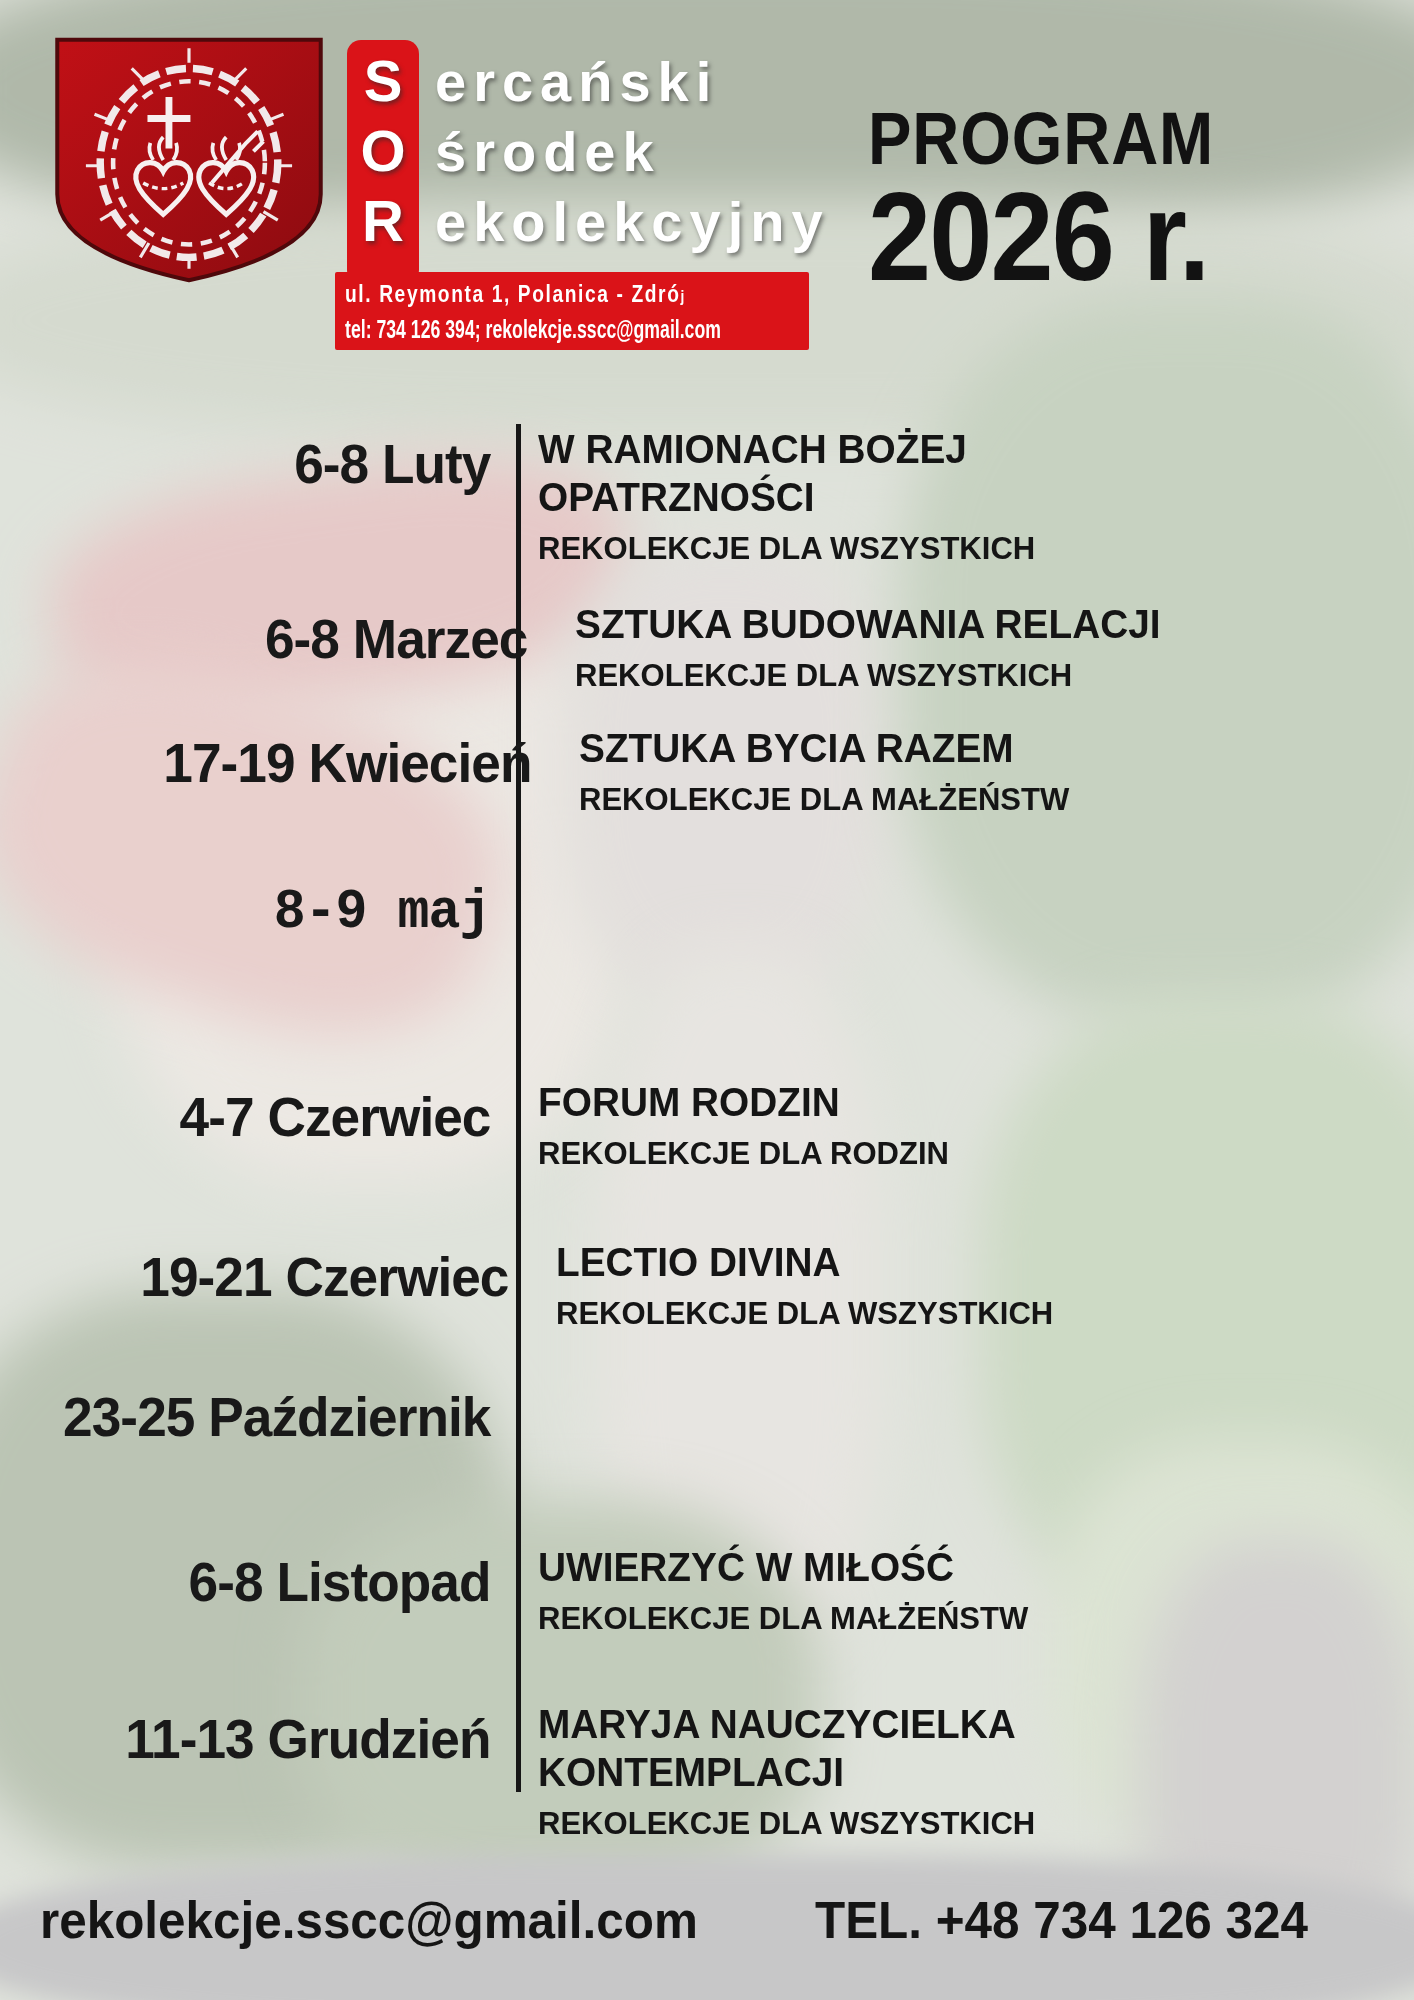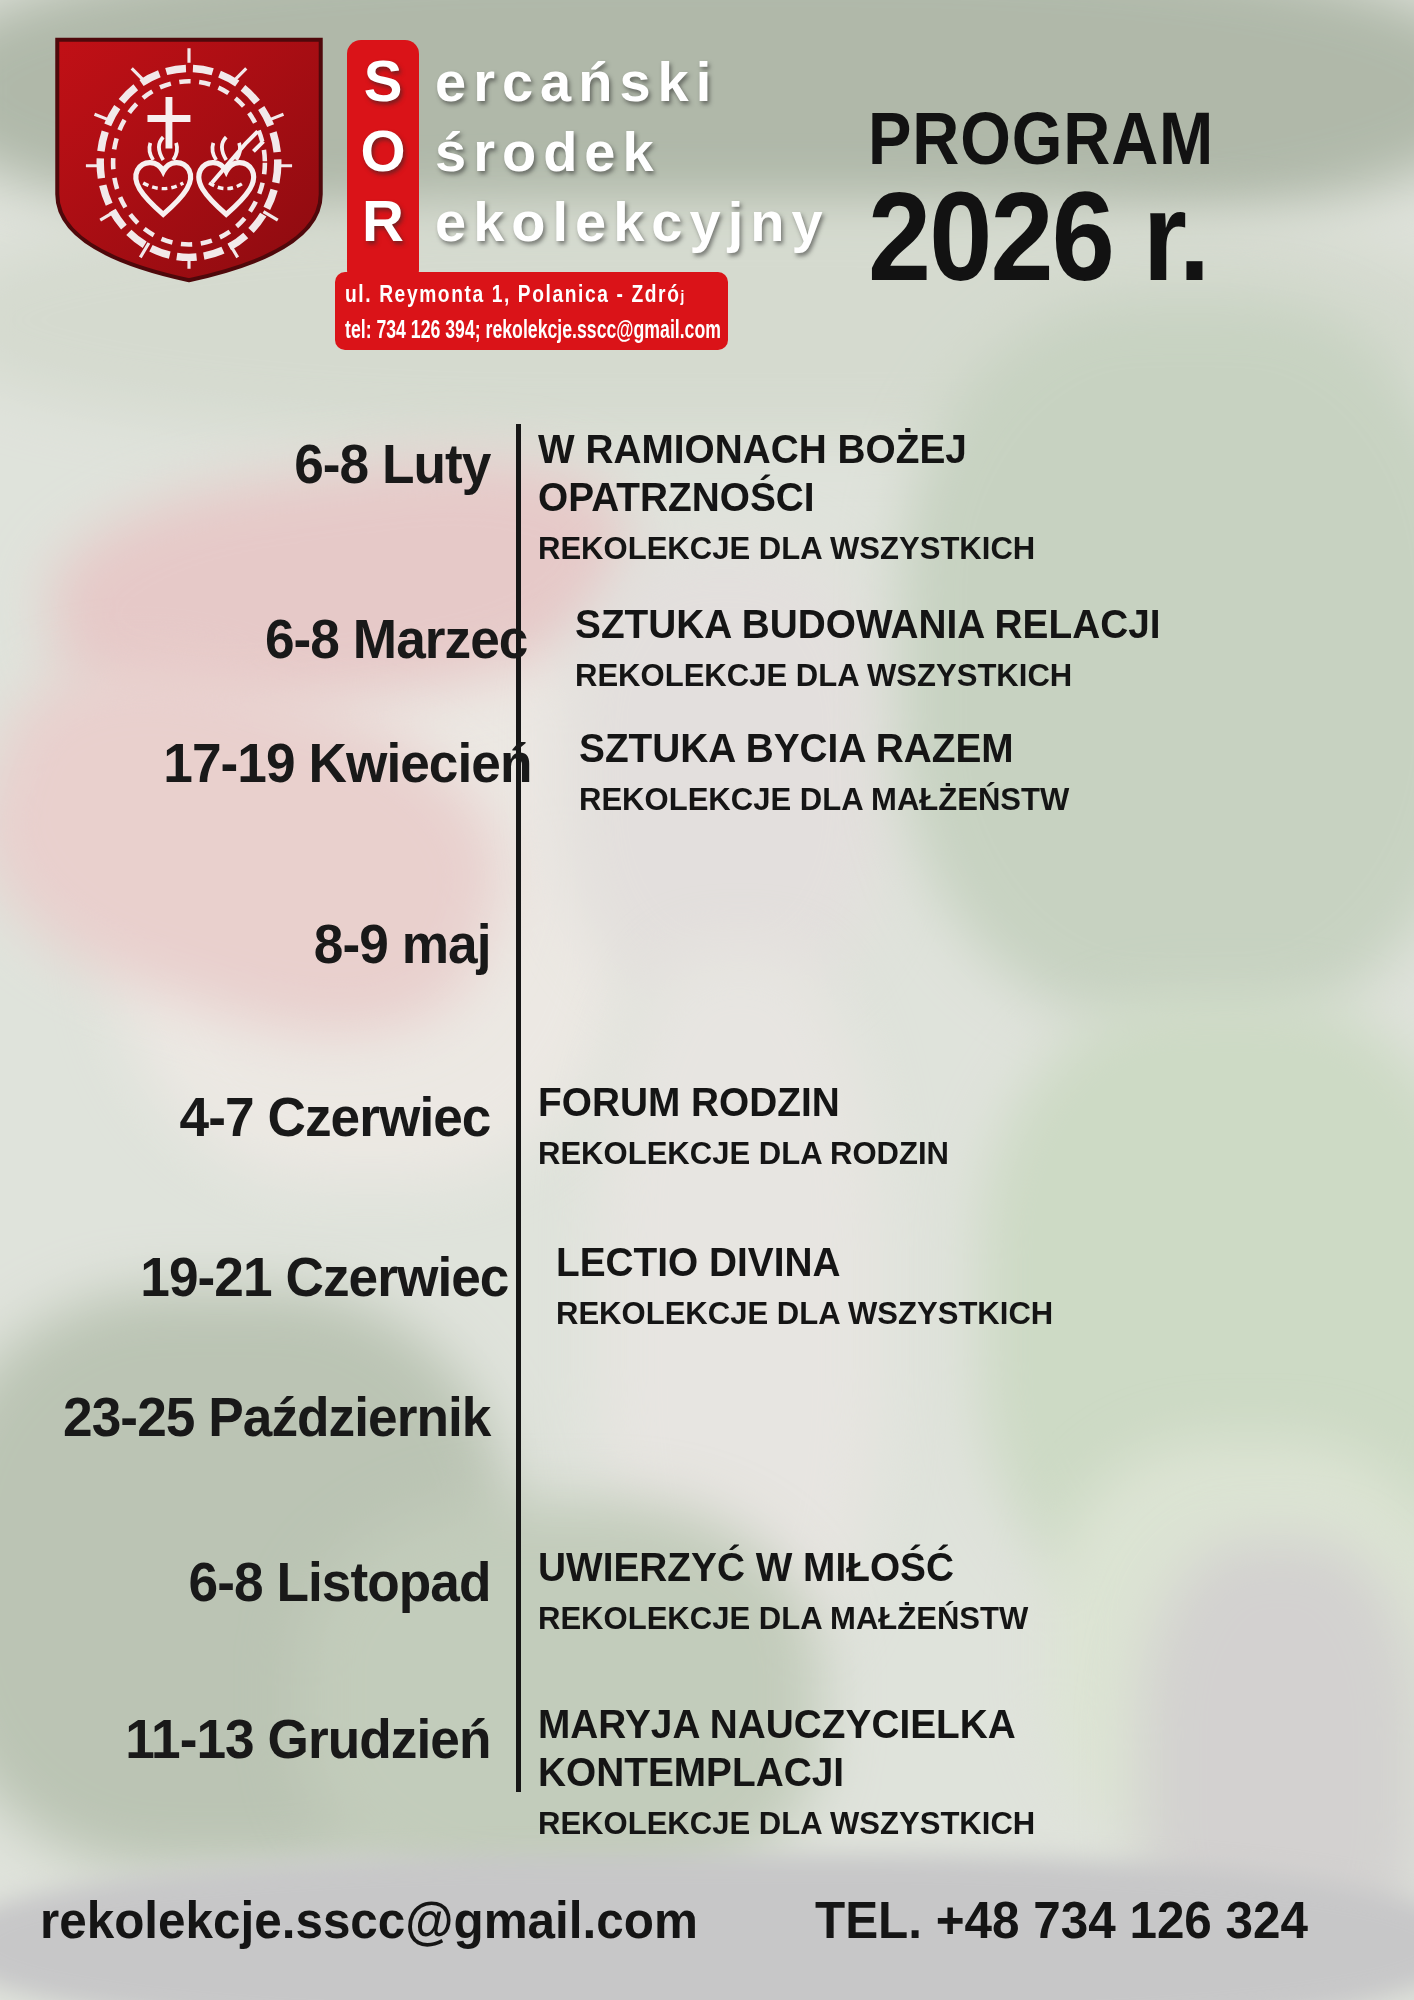--- a/index.html
+++ b/index.html
@@ -13,22 +13,22 @@
 
   
   .shield{position:absolute;left:44px;top:34px;width:290px;height:252px;}
   .sor-strip{position:absolute;left:347px;top:40px;width:72px;height:244px;background:var(--red);border-radius:14px;}
   .brand-line{position:absolute;left:347px;height:70px;line-height:70px;color:#fff;font-weight:bold;
               font-size:56px;white-space:nowrap;text-shadow:2px 3px 4px rgba(40,40,40,.55);}
   .brand-line .cap{display:inline-block;width:72px;text-align:center;font-size:58px;}
   .brand-line .rest{letter-spacing:7px;margin-left:16px;}
   .line-1{top:46px;} .line-2{top:116px;} .line-3{top:186px;}
 
-  .addr-box{position:absolute;left:335px;top:272px;width:393px;height:78px;background:var(--red);
-            border-radius:10px;color:#fff;overflow:hidden;}
+  .addr-box{position:absolute;left:335px;top:272px;width:474px;height:78px;background:var(--red);
+            border-radius:2px;color:#fff;overflow:hidden;}
   .addr{position:absolute;left:10px;top:8px;font-size:24px;font-weight:bold;letter-spacing:2px;
         white-space:nowrap;transform:scaleX(.8);transform-origin:left top;}
   .addr .small-j{font-size:17px;letter-spacing:0;}
   .tel{position:absolute;left:10px;top:42px;font-size:26px;font-weight:bold;white-space:nowrap;
        transform:scaleX(.68);transform-origin:left top;}
 
   .program{position:absolute;left:868px;top:96px;font-size:74px;font-weight:800;color:#121212;
            letter-spacing:1px;white-space:nowrap;transform:scaleX(.88);transform-origin:left top;}
   .year{position:absolute;left:868px;top:164px;font-size:126px;font-weight:800;color:#121212;
         letter-spacing:-2px;white-space:nowrap;transform:scaleX(.9);transform-origin:left top;}
@@ -139,21 +139,21 @@
           <div class="subtitle">REKOLEKCJE DLA WSZYSTKICH</div>
         </div>
   </div>
       <div class="row" style="top: 724px; margin-left: 41px;">
     <div class="date">17-19 Kwiecień</div>
     <div class="info">
           <div class="title-line">SZTUKA BYCIA RAZEM</div>
           <div class="subtitle">REKOLEKCJE DLA MAŁŻEŃSTW</div>
         </div>
   </div>
-      <div class="row" style="top: 905px;">
+      <div class="row" style="top: 874px; font-family: Liberation Mono, monospace;">
     <div class="date">8-9 maj</div>
   </div>
       <div class="row" style="top: 1078px;">
     <div class="date">4-7 Czerwiec</div>
     <div class="info">
           <div class="title-line">FORUM RODZIN</div>
           <div class="subtitle">REKOLEKCJE DLA RODZIN</div>
         </div>
   </div>
       <div class="row" style="top: 1238px; padding-left: 18px;">

